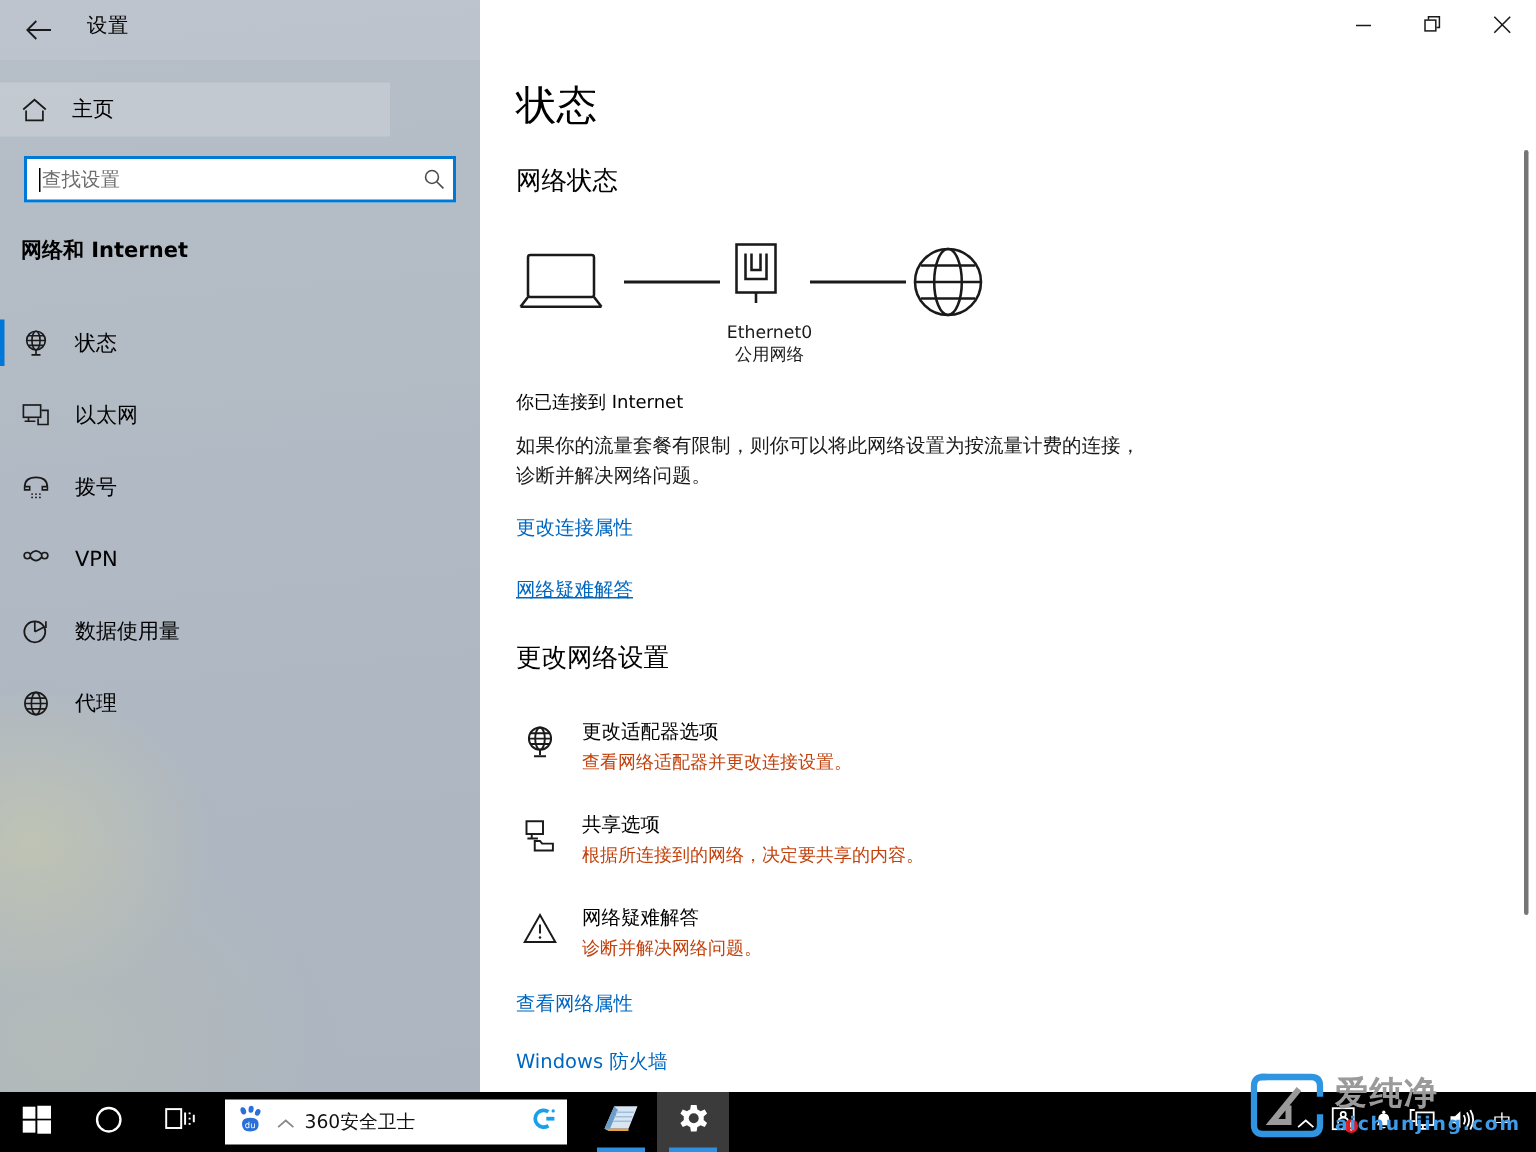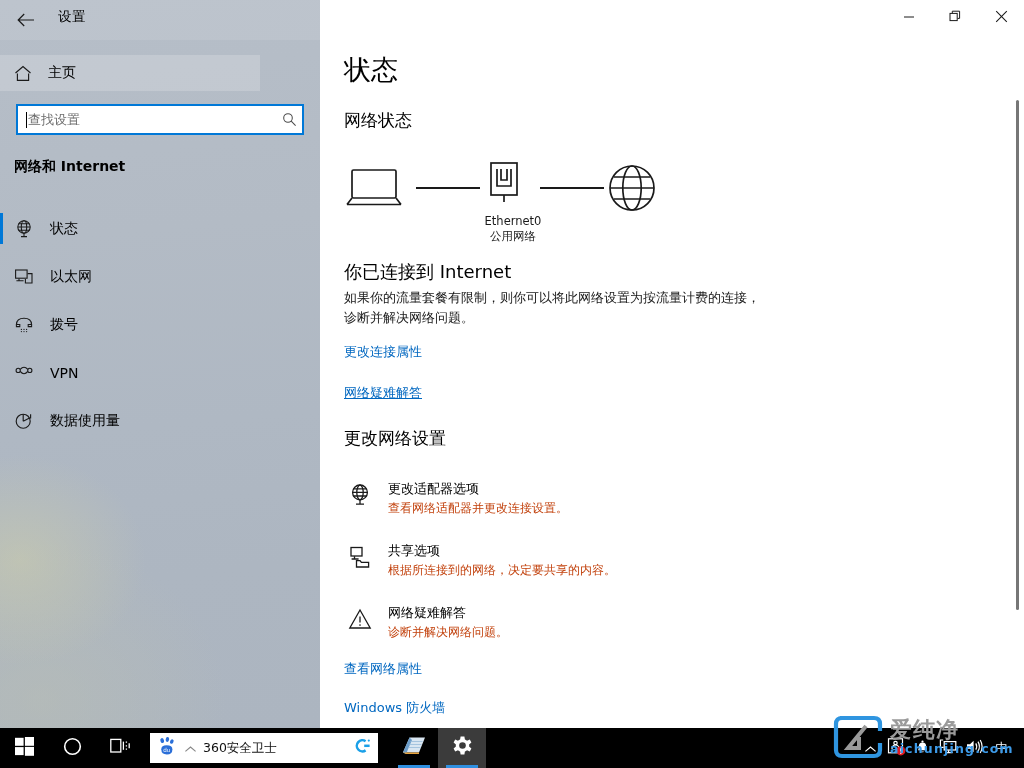--- a/index.html
+++ b/index.html
@@ -81,21 +81,21 @@
   #changenet-h { top:427px; }
 
   .diagram { position:absolute; left:24px; top:155px; width:320px; height:90px; }
   .diag-line1 { position:absolute; left:72px; top:32px; width:64px; height:1.6px; background:#1a1a1a; }
   .diag-line2 { position:absolute; left:196px; top:32px; width:64px; height:1.6px; background:#1a1a1a; }
   .eth-cap {
     position:absolute; left:114px; top:59px; width:110px; text-align:center;
     font-size:11.5px; color:#1a1a1a; line-height:15px;
   }
 
-  .connected-h { position:absolute; left:24px; top:260px; font-size:18px; color:#000; }
+  .connected-h { position:absolute; left:24px; top:260px; font-size:12px; color:#000; }
   .connected-p {
     position:absolute; left:24px; top:288px; width:420px;
     font-size:13px; color:#1a1a1a; line-height:20px;
   }
   .link {
     position:absolute; left:24px; font-size:13px; color:#0067c0; cursor:default;
   }
   .link.underlined { text-decoration:underline; }
   #link-change-conn { top:343px; }
   #link-show-nets { top:384px; }
@@ -246,20 +246,30 @@
         <span class="nav-ico">
           <svg width="20" height="20" viewBox="0 0 20 20">
             <circle cx="9.2" cy="10.2" r="7" fill="none" stroke="#1a1a1a" stroke-width="1.15"></circle>
             <path d="M9.2 10.2 L9.2 3.2 M9.2 10.2 L15.5 7" stroke="#1a1a1a" stroke-width="1.15" fill="none"></path>
             <path d="M16.6 3.2 L16.6 7.6" stroke="#1a1a1a" stroke-width="1.15" fill="none"></path>
           </svg>
         </span>
         <span class="nav-label">数据使用量</span>
       </div>
 
+      <div class="nav-item">
+        <span class="nav-ico">
+          <svg width="20" height="20" viewBox="0 0 20 20">
+            <circle cx="10" cy="10" r="7.4" fill="none" stroke="#1a1a1a" stroke-width="1.1"></circle>
+            <ellipse cx="10" cy="10" rx="3.1" ry="7.4" fill="none" stroke="#1a1a1a" stroke-width="1.1"></ellipse>
+            <path d="M2.6 10 L17.4 10 M3.5 6.4 L16.5 6.4 M3.5 13.6 L16.5 13.6" stroke="#1a1a1a" stroke-width="1.1"></path>
+          </svg>
+        </span>
+        <span class="nav-label">代理</span>
+      </div>
 
     </div>
   </div>
 
   <div class="content">
 
     <div class="win-controls">
       <div class="wc">
         <span>
           <svg width="12" height="12" viewBox="0 0 12 12">

